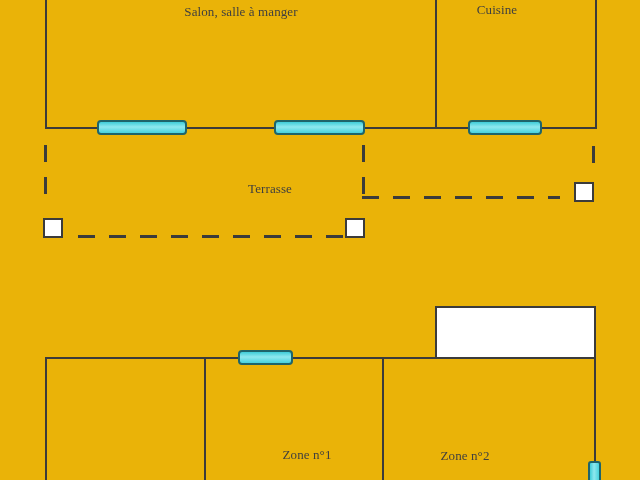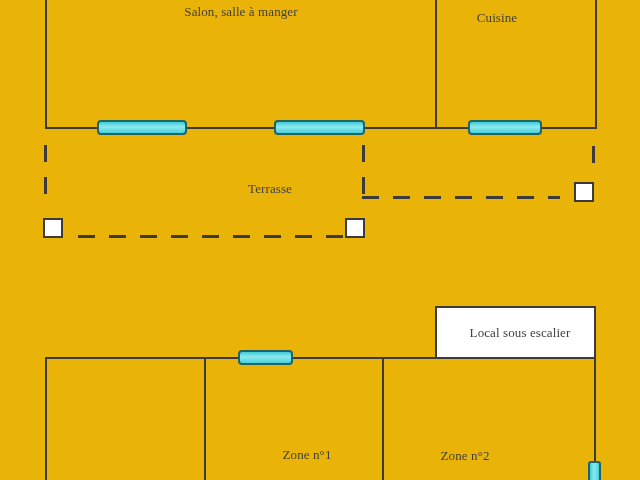--- a/index.html
+++ b/index.html
@@ -66,21 +66,21 @@
   <div class="wall" style="left:45px; top:0; width:2px; height:129px;"></div>
   <div class="wall" style="left:45px; top:127px; width:552px; height:2px;"></div>
   <div class="wall" style="left:435px; top:0; width:2px; height:129px;"></div>
   <div class="wall" style="left:595px; top:0; width:2px; height:129px;"></div>
 
   <div class="window-h" style="left:97px; top:120px; width:90px;"></div>
   <div class="window-h" style="left:274px; top:120px; width:91px;"></div>
   <div class="window-h" style="left:468px; top:120px; width:74px;"></div>
 
   <div class="room-label" style="left:241px; top:4px;">Salon, salle à manger</div>
-  <div class="room-label" style="left:497px; top:10px;">Cuisine</div>
+  <div class="room-label" style="left:497px; top:2px;">Cuisine</div>
 
   <div class="dash-v dpat-v" style="left:44px; top:145px; height:50px;"></div>
   <div class="post" style="left:43px; top:218px;"></div>
   <div class="dash-h dpat-h-gapfirst" style="left:64px; top:235px; width:281px;"></div>
   <div class="post" style="left:345px; top:218px;"></div>
   <div class="dash-v dpat-v" style="left:362px; top:145px; height:53px;"></div>
   <div class="dash-h dpat-h" style="left:362px; top:196px; width:198px;"></div>
   <div class="post" style="left:574px; top:182px;"></div>
   <div class="dash-v dash-solid" style="left:592px; top:146px; height:17px;"></div>
 
@@ -89,17 +89,16 @@
   <div class="box-outline" style="left:435px; top:306px; width:161px; height:53px;"></div>
   <div class="wall" style="left:45px; top:357px; width:551px; height:2px;"></div>
   <div class="wall" style="left:45px; top:357px; width:2px; height:123px;"></div>
   <div class="wall" style="left:204px; top:357px; width:2px; height:123px;"></div>
   <div class="wall" style="left:382px; top:357px; width:2px; height:123px;"></div>
   <div class="wall" style="left:594px; top:357px; width:2px; height:123px;"></div>
 
   <div class="window-h" style="left:238px; top:350px; width:55px;"></div>
   <div class="window-v" style="left:588px; top:461px; height:24px;"></div>
 
-  <div class="room-label" style="left:520px; top:325px;">Local sous escalier</div>
   <div class="room-label" style="left:307px; top:447px;">Zone n°1</div>
   <div class="room-label" style="left:465px; top:448px;">Zone n°2</div>
 
 </div>
 
 </body></html>

